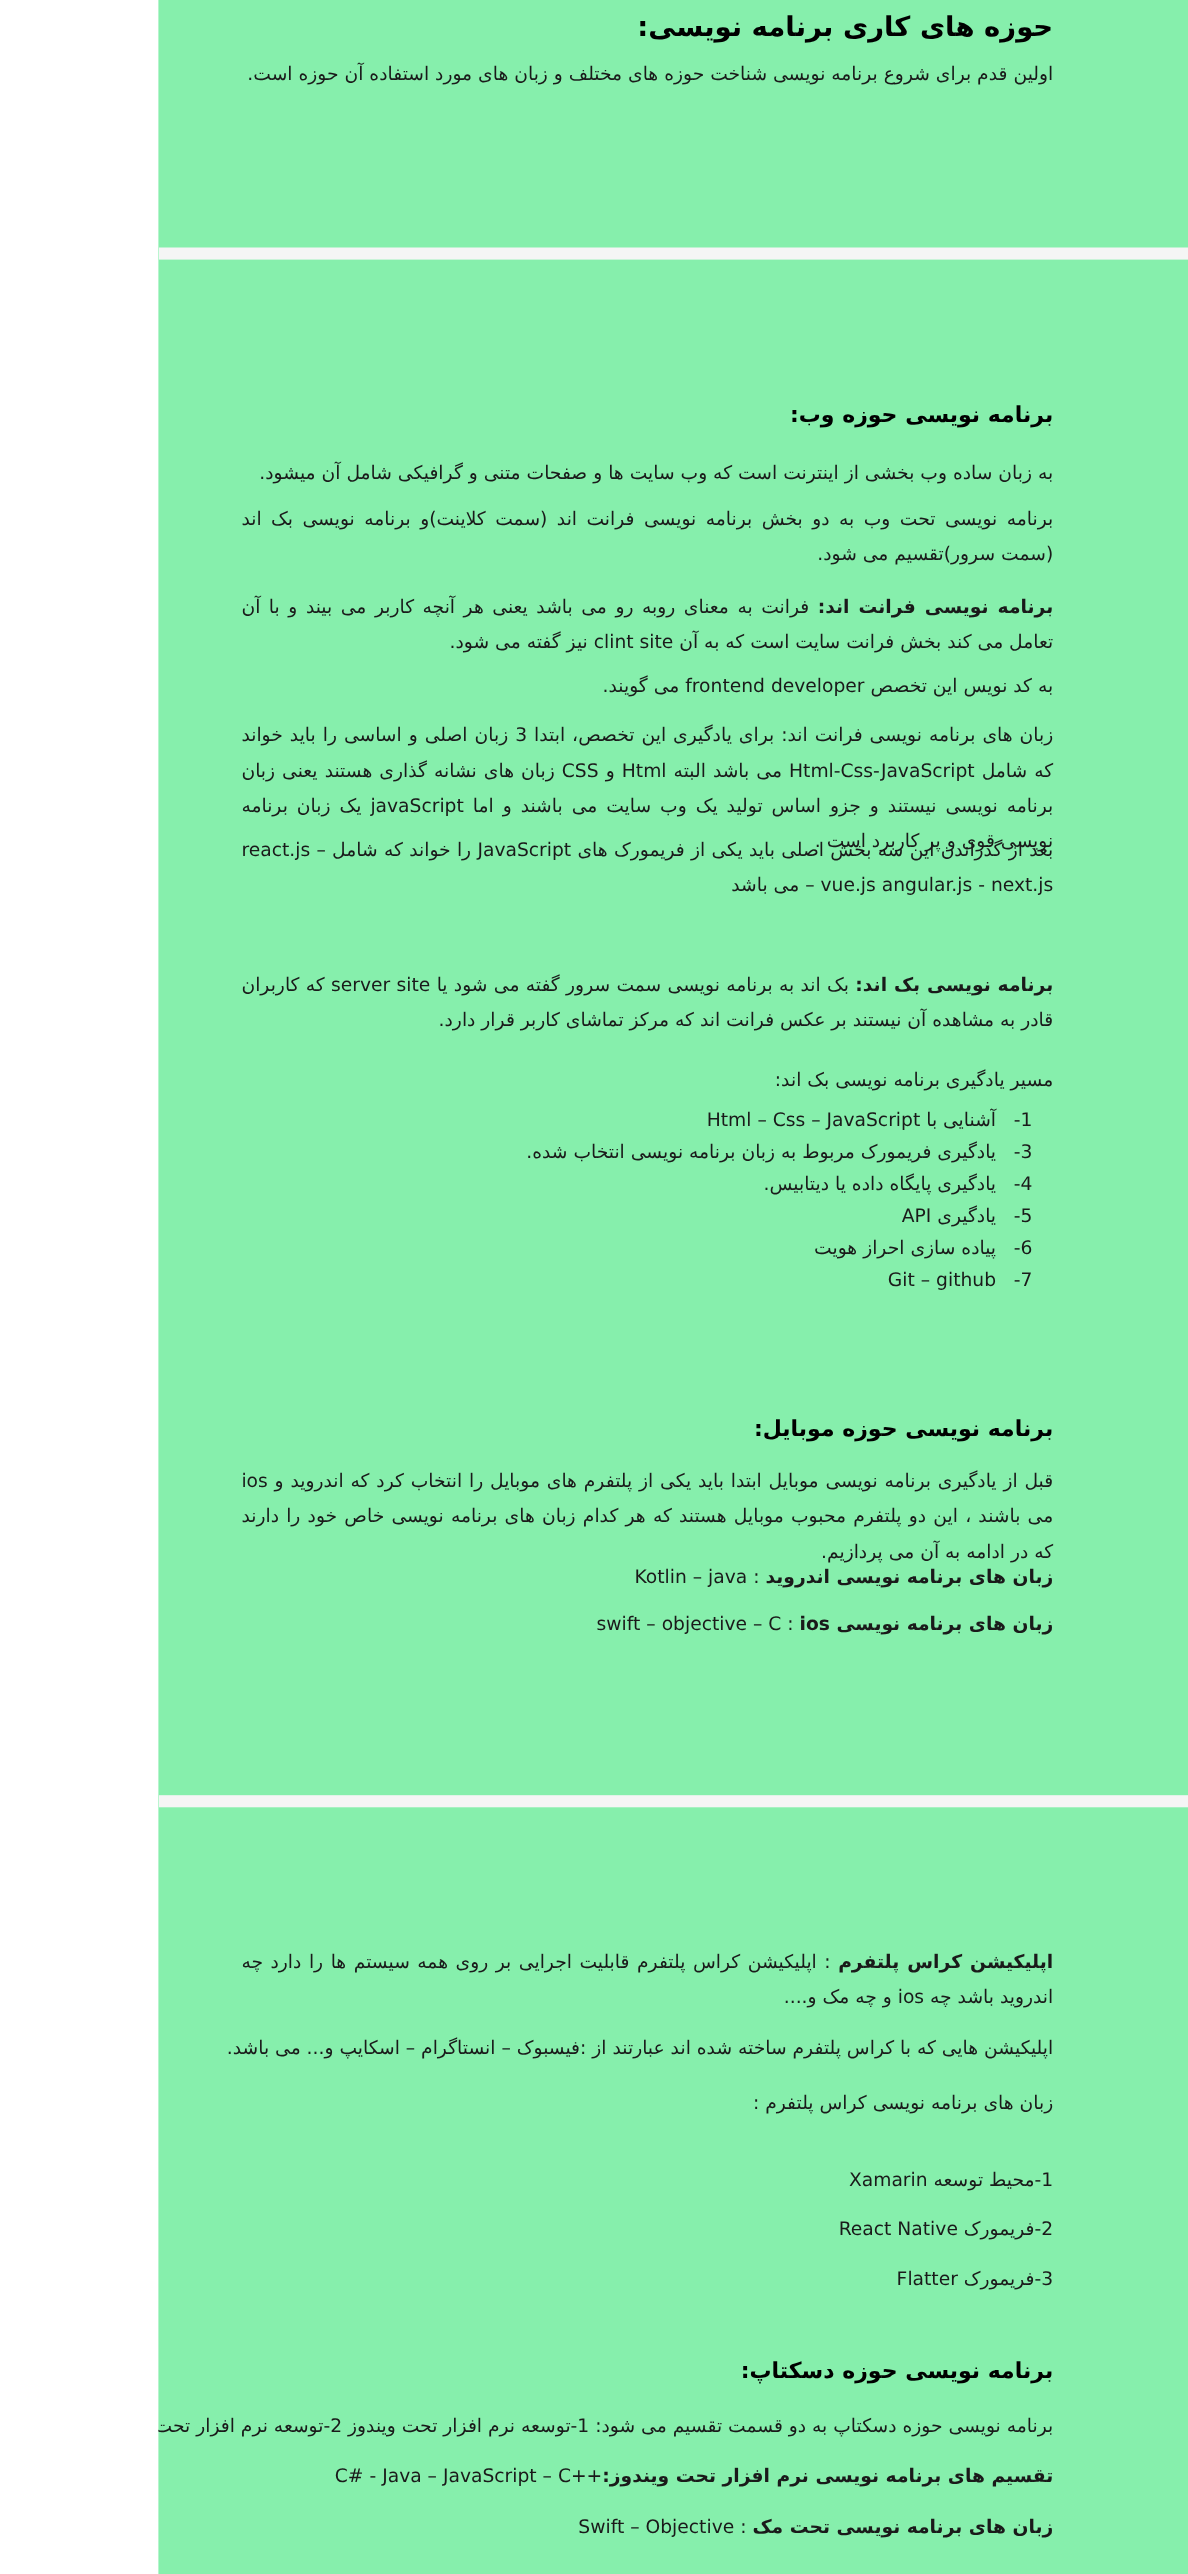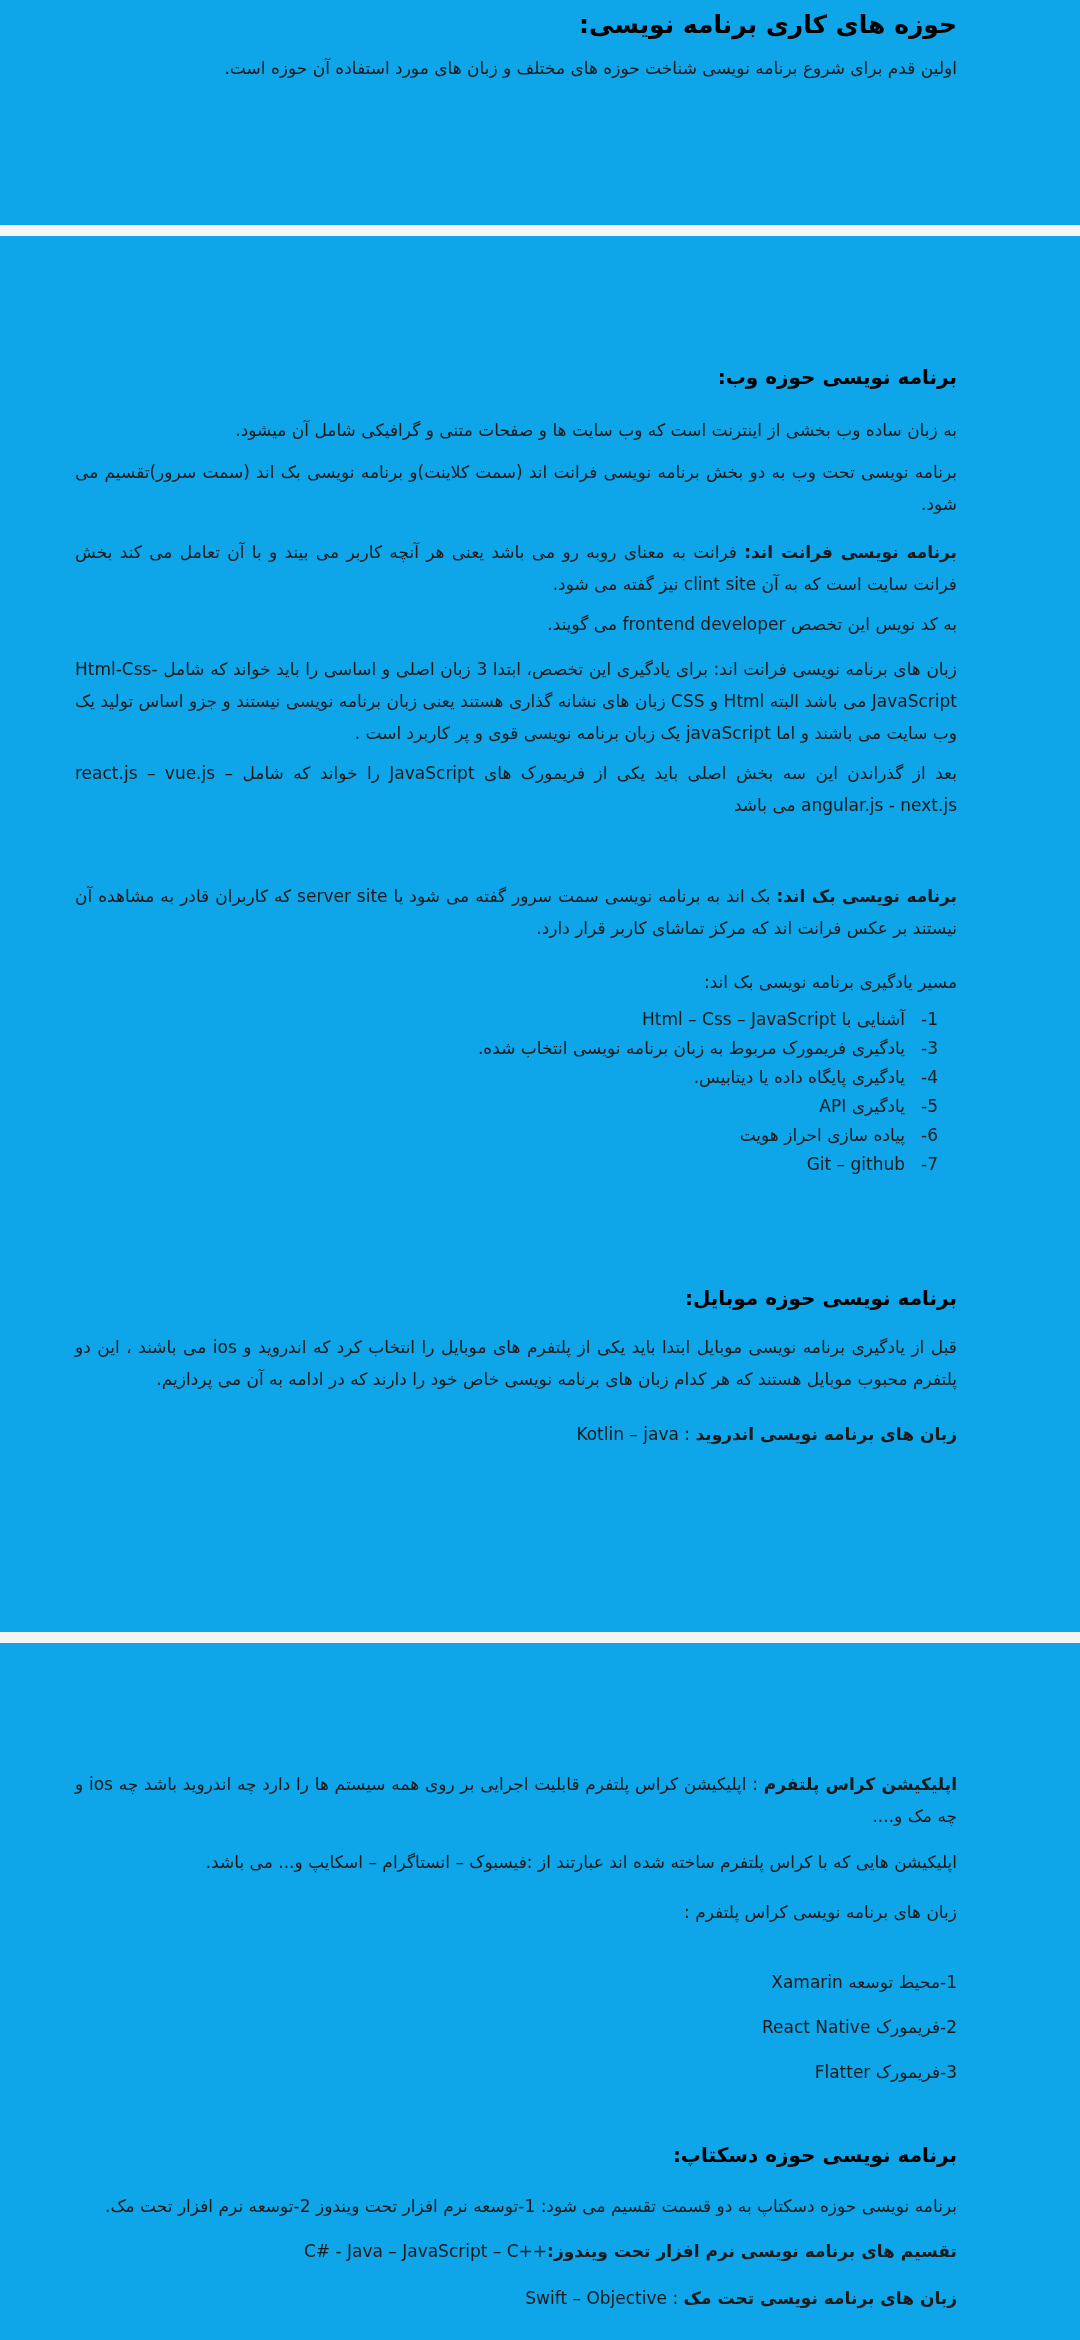--- a/index.html
+++ b/index.html
@@ -2,22 +2,22 @@
 <html lang="fa" dir="rtl"><head>
 <meta charset="utf-8">
 <style>
   html,body{margin:0;padding:0;background:#ffffff;}
   body{
     width:1080px;height:2340px;
     font-family:"DejaVu Sans", sans-serif;
     color:#000000;
   }
   .canvas{
-    position:relative;width:1080px;height:2340px;
-    direction:rtl;background:#0ea5e9;overflow:hidden;
+    position:relative;width:936px;height:2340px;
+    direction:rtl;background:#86efac;overflow:hidden;
   }
   .blk{
     position:absolute;right:123px;left:75px;
     font-size:17px;line-height:32px;
     text-align:justify;text-align-last:right;
     color:#1a1a1a;
   }
   .one-line{text-align:right;white-space:nowrap;}
   .doc-title{
     font-size:25px;font-weight:bold;line-height:38px;
@@ -86,20 +86,23 @@
   </div>
 
   <div class="blk h2" style="top:1283px">برنامه نویسی حوزه موبایل:</div>
 
   <div class="blk" style="top:1331px">قبل از یادگیری برنامه نویسی موبایل ابتدا باید یکی از پلتفرم های موبایل را انتخاب کرد که اندروید و ios می باشند ، این دو پلتفرم محبوب موبایل هستند که هر کدام زبان های برنامه نویسی خاص خود را دارند که در ادامه به آن می پردازیم.</div>
 
   <div class="blk one-line" style="top:1418px">
     <span class="lead">زبان های برنامه نویسی اندروید</span><span> : </span><bdi dir="ltr">Kotlin – java</bdi>
   </div>
 
+  <div class="blk one-line" style="top:1461px">
+    <span class="lead">زبان های برنامه نویسی ios</span><span> : </span><bdi dir="ltr">swift – objective – C</bdi>
+  </div>
 
   <div class="separator" style="top:1632px"></div>
 
   <div class="blk" style="top:1768px">
     <span class="lead">اپلیکیشن کراس پلتفرم</span><span> : اپلیکیشن کراس پلتفرم قابلیت اجرایی بر روی همه سیستم ها را دارد چه اندروید باشد چه ios و چه مک و....</span>
   </div>
 
   <div class="blk one-line" style="top:1846px">اپلیکیشن هایی که با کراس پلتفرم ساخته شده اند عبارتند از :فیسبوک – انستاگرام – اسکایپ و... می باشد.</div>
 
   <div class="blk one-line" style="top:1896px">زبان های برنامه نویسی کراس پلتفرم :</div>

